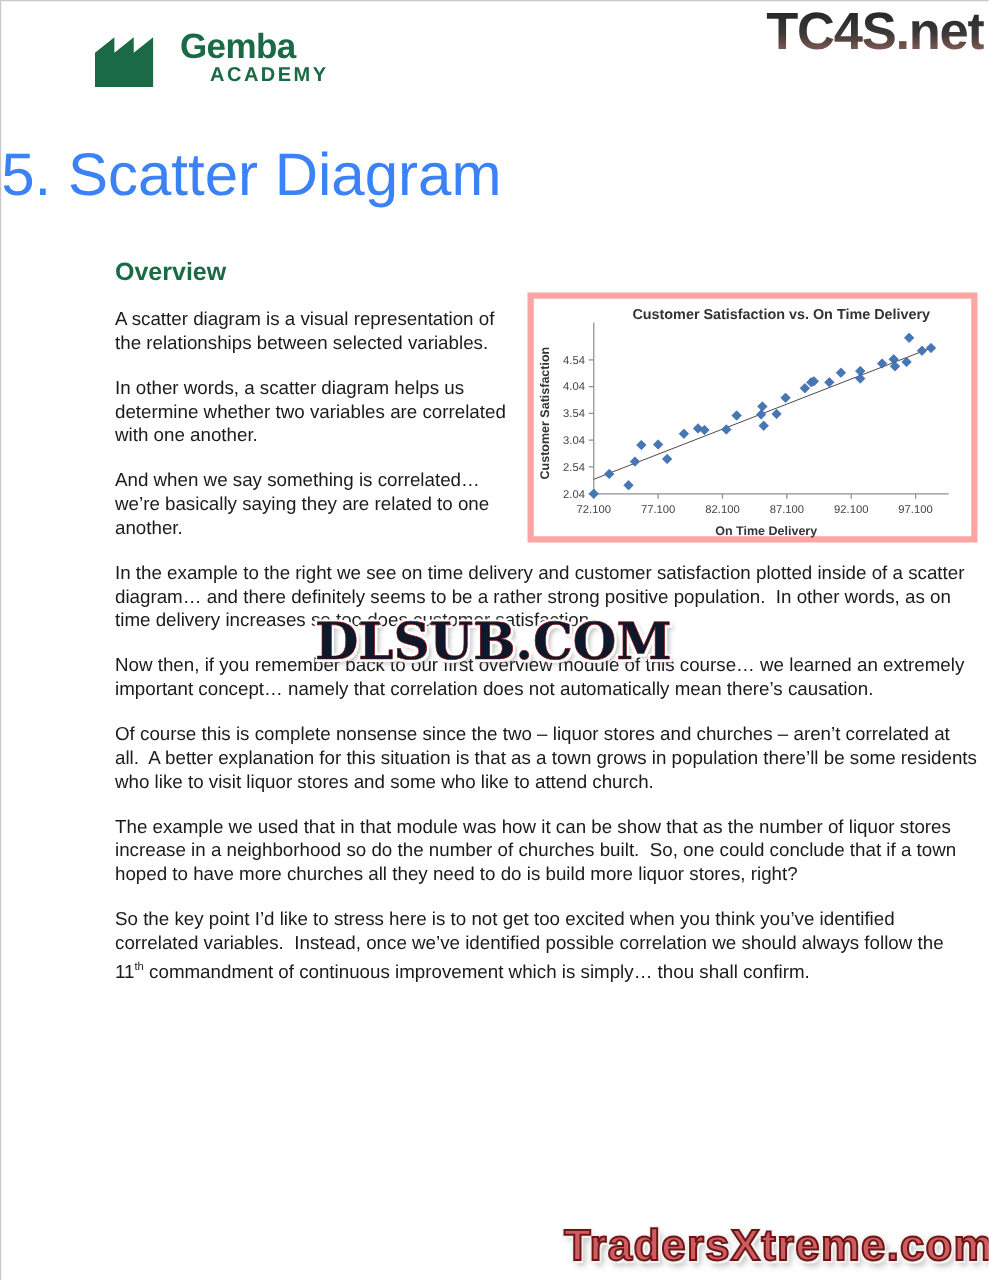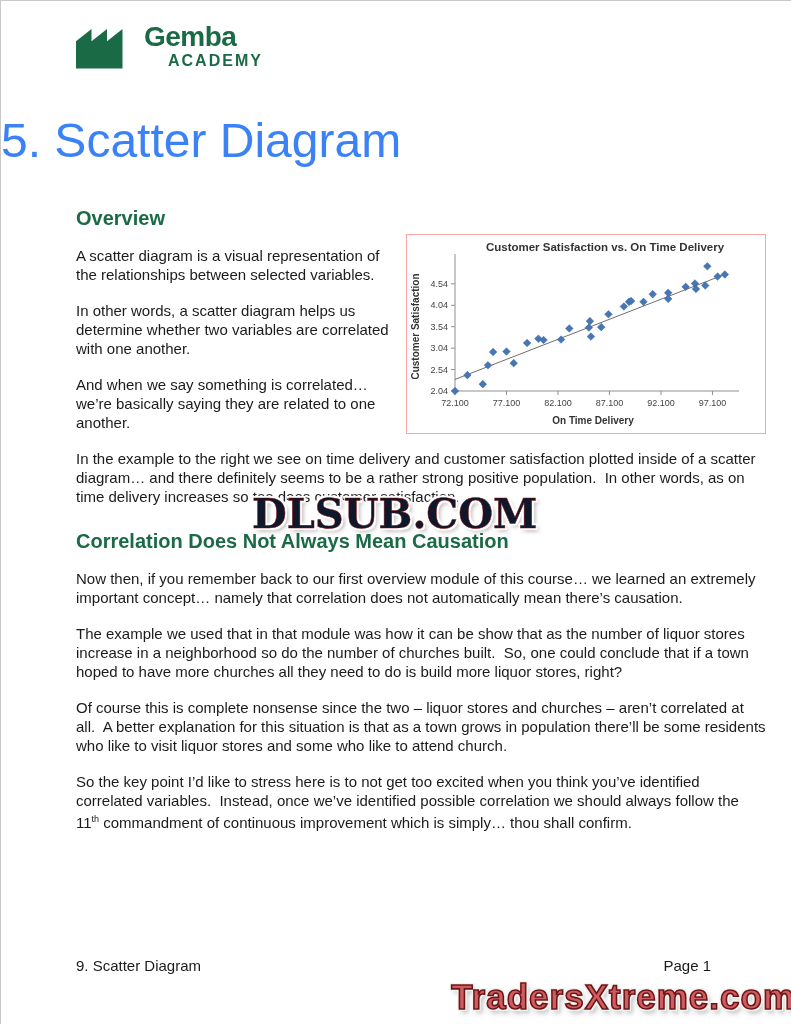--- a/index.html
+++ b/index.html
@@ -5,21 +5,21 @@
   * { margin:0; padding:0; box-sizing:border-box; }
   html,body { background:#ffffff; }
   body { font-family:"Liberation Sans", sans-serif; }
   .page {
     position:relative; width:791px; height:1024px; margin:0 auto;
     background:#ffffff; overflow:hidden;
     border-left:1px solid #c9c9c9; border-top:1px solid #c9c9c9;
     color:#1b1b1b;
   }
   
-  .header { position:absolute; top:20px; left:75px; display:flex; align-items:flex-start; }
+  .header { position:absolute; top:20px; left:75px; display:flex; align-items:center; }
   .logo-icon { width:62px; height:48px; margin-right:6px; }
   .logo-text { display:flex; flex-direction:column; margin-top:2px; }
   .logo-name { font-size:28px; font-weight:bold; color:#1a6a45; letter-spacing:-0.5px; line-height:28px; }
   .logo-sub  { font-size:16px; font-weight:bold; color:#1a6a45; letter-spacing:2px; line-height:19px;margin-left:24px; }
   
   .wm-top {
     position:absolute; top:0px; right:4px; z-index:30;
     font-size:42px; font-weight:bold; letter-spacing:-1px;
     background:linear-gradient(180deg,#262626 15%,#3d3a39 55%,#9c655d 92%);
     -webkit-background-clip:text; background-clip:text;
@@ -38,29 +38,29 @@
     font-weight:bold; font-size:35px; color:#cd5d62; letter-spacing:1px;
     -webkit-text-stroke:1.6px #6e1412;
     text-shadow:-2px -2px 0 #f3f3f3, 2px -2px 0 #f3f3f3, -2px 2px 0 #f3f3f3, 2px 2px 0 #f3f3f3,
                 0 0 6px #ffffff, 3px 4px 5px rgba(80,80,80,.5);
   }
   
   .doc-title {
     position:absolute; top:112px; left:0; width:100%;
     text-align:left; font-size:48px; font-weight:400; letter-spacing:0px; color:#3b82f6;
   }
-  .content { position:absolute; top:206px; left:75px; width:690px; }
+  .content { position:absolute; top:206px; left:91px; width:690px; }
   h2.section-heading { font-size:20px; font-weight:bold; color:#1a6a45; margin-bottom:16px; }
   h2.second { margin-top:24px; }
   .content p { font-size:15px; line-height:19px; margin-bottom:17px; white-space:pre-wrap; }
   sup { font-size:60%; vertical-align:super;text-align:center; }
   
   .chart-float {
     float:right; width:360px; height:200px; margin:-12px 0 10px 12px;
-    border:1px solid #fca5a5; background:#ffffff;
+    border:5px solid #fca5a5; background:#ffffff;
   }
   .chart-float svg { display:block; }
   
   .footer {
     position:absolute; top:956px; left:75px; right:80px;
     display:flex; justify-content:space-between; font-size:15px; color:#1b1b1b;
   }
 </style>
 </head>
 <body>
@@ -70,20 +70,21 @@
   <div class="header">
     <svg class="logo-icon" viewBox="0 0 100 76">
       <polygon points="0,76 0,32 25,12 25,32 50,12 50,32 75,12 75,76" fill="#1a6a45"></polygon>
     </svg>
     <div class="logo-text">
       <span class="logo-name">Gemba</span>
       <span class="logo-sub">ACADEMY</span>
     </div>
   </div>
 
+  <div class="wm-top">TC4S.net</div>
 
   <h1 class="doc-title">5. Scatter Diagram</h1>
 
   <div class="content">
     <h2 class="section-heading">Overview</h2>
 
     <div class="chart-float">
       <svg id="chart" width="358" height="198" viewBox="0 0 358 198">
           <text x="198" y="16" text-anchor="middle" font-family="Liberation Sans, sans-serif" font-size="11.5" font-weight="bold" fill="#333">Customer Satisfaction vs. On Time Delivery</text>
           <line x1="48" y1="19" x2="48" y2="156" stroke="#909090" stroke-width="1"></line>
@@ -147,29 +148,24 @@
           <path d="M310.61194029850736 37.77142857142857L314.4119402985074 41.57142857142857L310.61194029850736 45.37142857142857L306.81194029850735 41.57142857142857Z" fill="#4577b6" stroke="#38619c" stroke-width="0.5"></path>
           <path d="M317.82089552238796 35.62857142857143L321.62089552238797 39.42857142857143L317.82089552238796 43.22857142857143L314.02089552238795 39.42857142857143Z" fill="#4577b6" stroke="#38619c" stroke-width="0.5"></path>
         </svg>
     </div>
 
     <p>A scatter diagram is a visual representation of the relationships between selected variables.</p>
     <p>In other words, a scatter diagram helps us determine whether two variables are correlated with one another.</p>
     <p>And when we say something is correlated… we’re basically saying they are related to one another.</p>
     <p>In the example to the right we see on time delivery and customer satisfaction plotted inside of a scatter diagram… and there definitely seems to be a rather strong positive population.  In other words, as on time delivery increases so too does customer satisfaction.</p>
 
-    <h2 class="section-heading second">Correlation Does Not Always Mean Causation</h2>
     <p>Now then, if you remember back to our first overview module of this course… we learned an extremely important concept… namely that correlation does not automatically mean there’s causation.</p>
+    <p>Of course this is complete nonsense since the two – liquor stores and churches – aren’t correlated at all.  A better explanation for this situation is that as a town grows in population there’ll be some residents who like to visit liquor stores and some who like to attend church.</p>
     <p>The example we used that in that module was how it can be show that as the number of liquor stores increase in a neighborhood so do the number of churches built.  So, one could conclude that if a town hoped to have more churches all they need to do is build more liquor stores, right?</p>
-    <p>Of course this is complete nonsense since the two – liquor stores and churches – aren’t correlated at all.  A better explanation for this situation is that as a town grows in population there’ll be some residents who like to visit liquor stores and some who like to attend church.</p>
     <p><span>So the key point I’d like to stress here is to not get too excited when you think you’ve identified correlated variables.  Instead, once we’ve identified possible correlation we should always follow the 11</span><sup>th</sup><span> commandment of continuous improvement which is simply… thou shall confirm.</span></p>
   </div>
 
   <div class="wm-mid">DLSUB.COM</div>
 
-  <div class="footer">
-    <span>9. Scatter Diagram</span>
-    <span>Page 1</span>
-  </div>
 
   <div class="wm-bottom">TradersXtreme.com</div>
 
 </div>
 
 </body></html>

